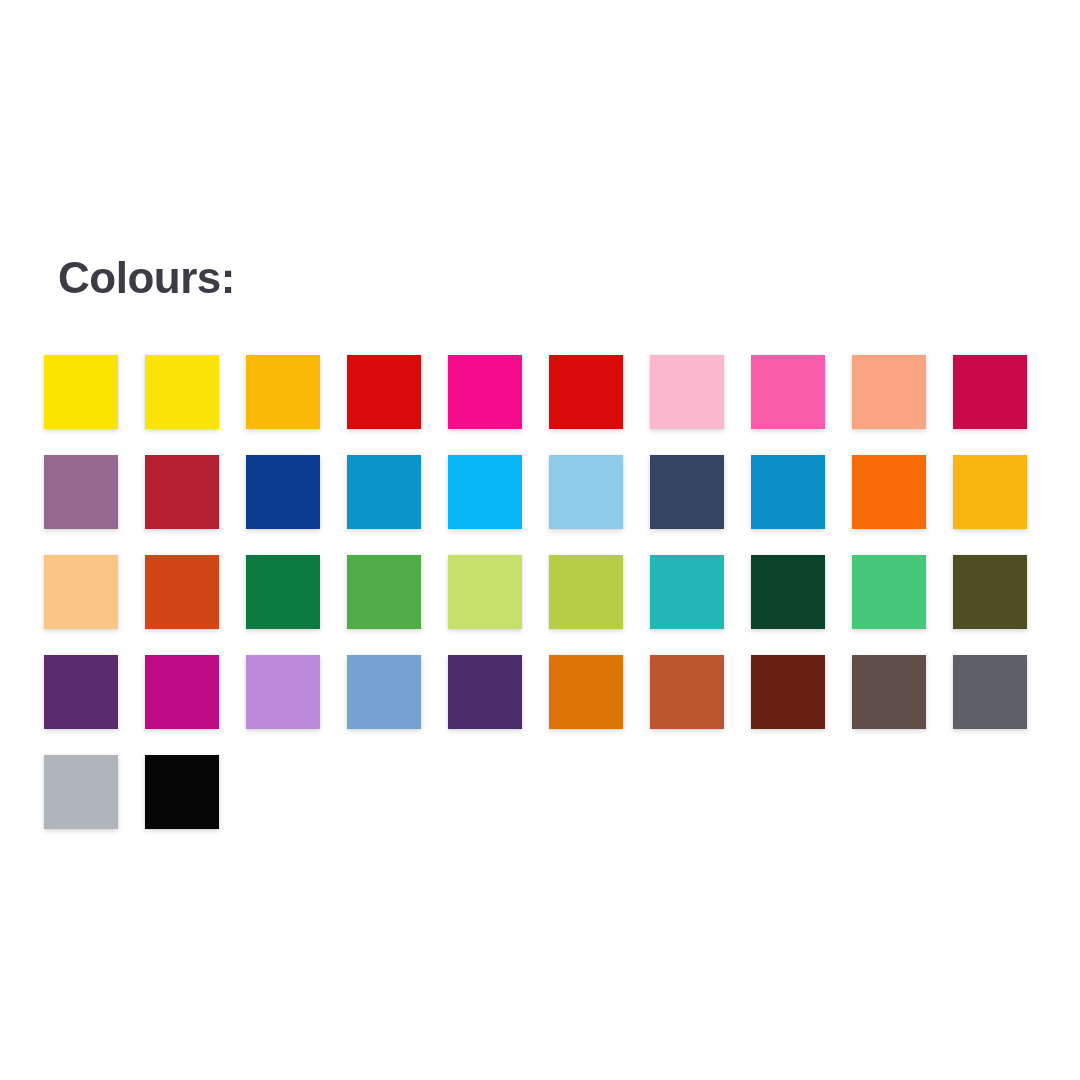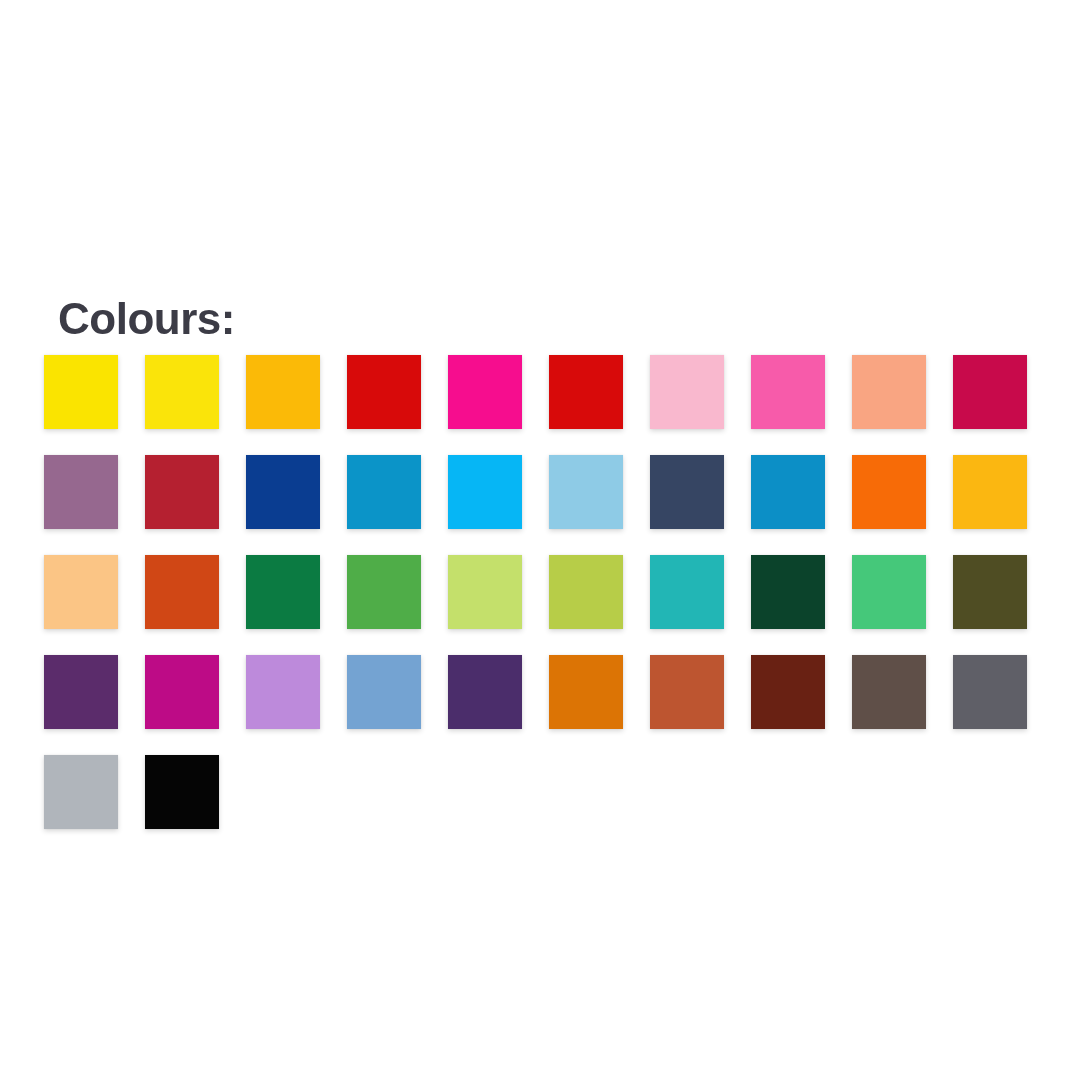--- a/index.html
+++ b/index.html
@@ -30,21 +30,20 @@
     left: 58px;
     top: 252px;
     font-family: "Liberation Sans", sans-serif;
     font-size: 44px;
     font-weight: bold;
     letter-spacing: -0.5px;
     color: #3c3c46;
     line-height: 52px;
     white-space: nowrap;
     user-select: none;
-    margin-top: 41px;
   }
 
   #swatch-grid {
     position: absolute;
     left: 44px;
     top: 355px;
     width: 1010px;
   }
 
   .swatch-row {

